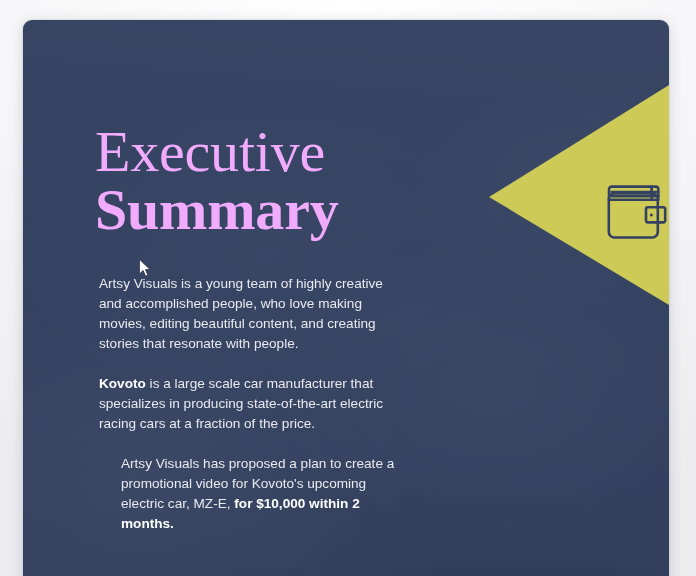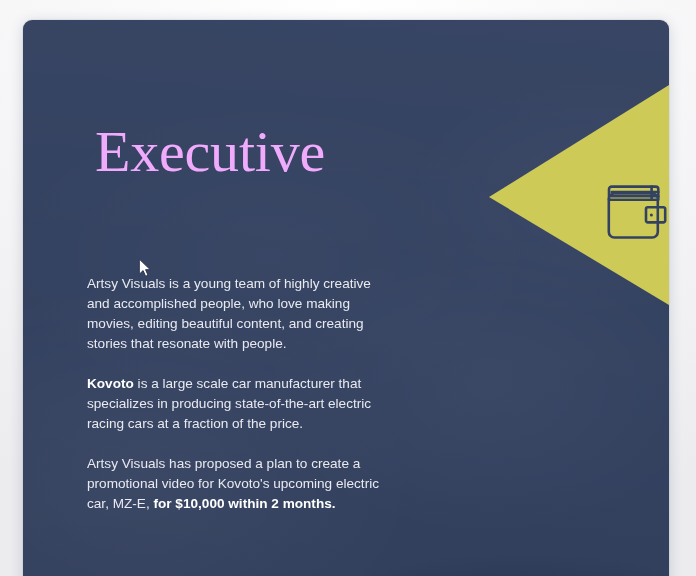--- a/index.html
+++ b/index.html
@@ -100,29 +100,29 @@
   .headline-line2 {
     display: block;
     font-size: 58px;
     font-weight: 700;
     margin-top: -2px;
   }
 
   
   .body-copy {
     position: absolute;
-    left: 64px;
+    left: 76px;
     top: 254px;         
     width: 300px;
     color: #e9eaf0;
     font-size: 13.6px;
     line-height: 20px;
   }
   .body-paragraph { margin-bottom: 20px; }
-  .body-paragraph:last-child { margin-bottom: 0; }
+  .body-paragraph:last-child { margin-bottom: 0; margin-left: 22px; }
   .body-paragraph .bold { font-weight: 700; color: #ffffff; }
 
   
   .mouse-cursor {
     position: absolute;
     left: 138px;
     top: 258px;
     width: 14px;
     height: 20px;
     pointer-events: none;
@@ -152,20 +152,21 @@
       <line x1="5.7" y1="13.2" x2="52.3" y2="13.2"></line>
       <line x1="45.6" y1="3.6" x2="45.6" y2="16.8"></line>
 
       <path d="M51.8 24.2 h5.6 a1.8 1.8 0 0 1 1.8 1.8 v11.6 a1.8 1.8 0 0 1 -1.8 1.8 h-15.6 a1.8 1.8 0 0 1 -1.8 -1.8 v-11.6 a1.8 1.8 0 0 1 1.8 -1.8 z"></path>
       <circle cx="45.4" cy="32.0" r="1.5" fill="#344261" stroke="none"></circle>
     </svg>
   </div>
 
   <div class="headline">
     <span class="headline-line1">Executive</span>
+    <span class="headline-line2">Summary</span>
   </div>
 
   <div class="body-copy">
     <p class="body-paragraph">
       <span>Artsy Visuals is a young team of highly creative and accomplished people, who love making movies, editing beautiful content, and creating stories that resonate with people.</span>
     </p>
     <p class="body-paragraph">
       <span class="bold">Kovoto</span><span> is a large scale car manufacturer that specializes in producing state-of-the-art electric racing cars at a fraction of the price.</span>
     </p>
     <p class="body-paragraph">

